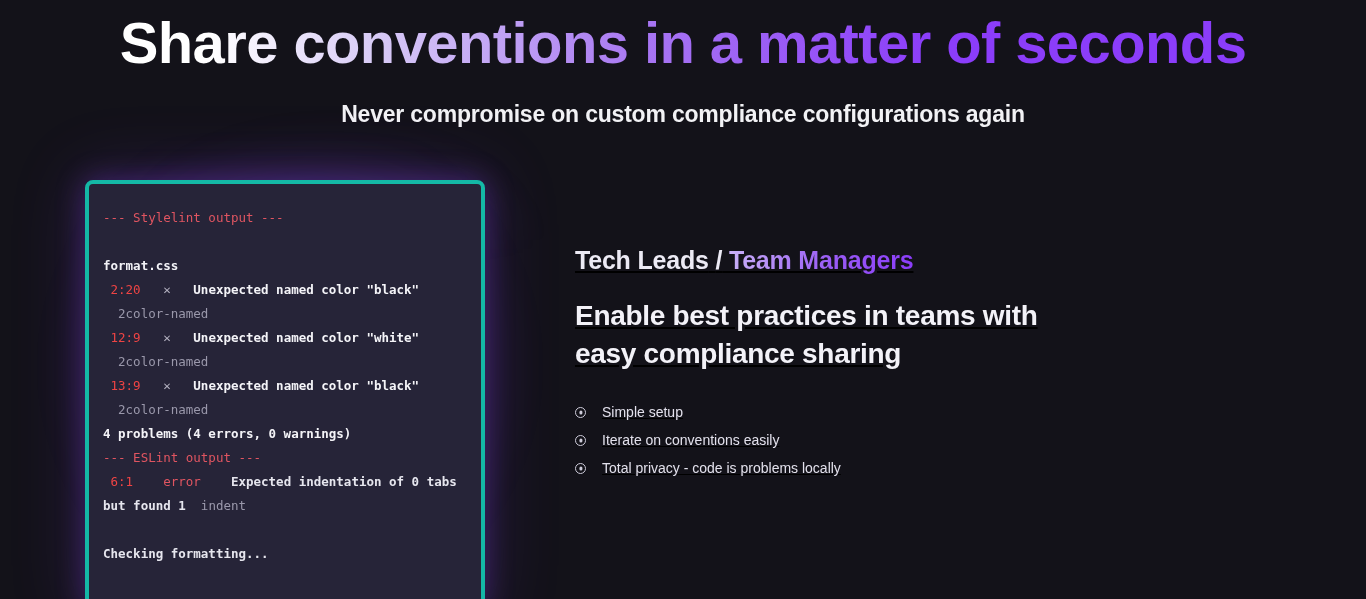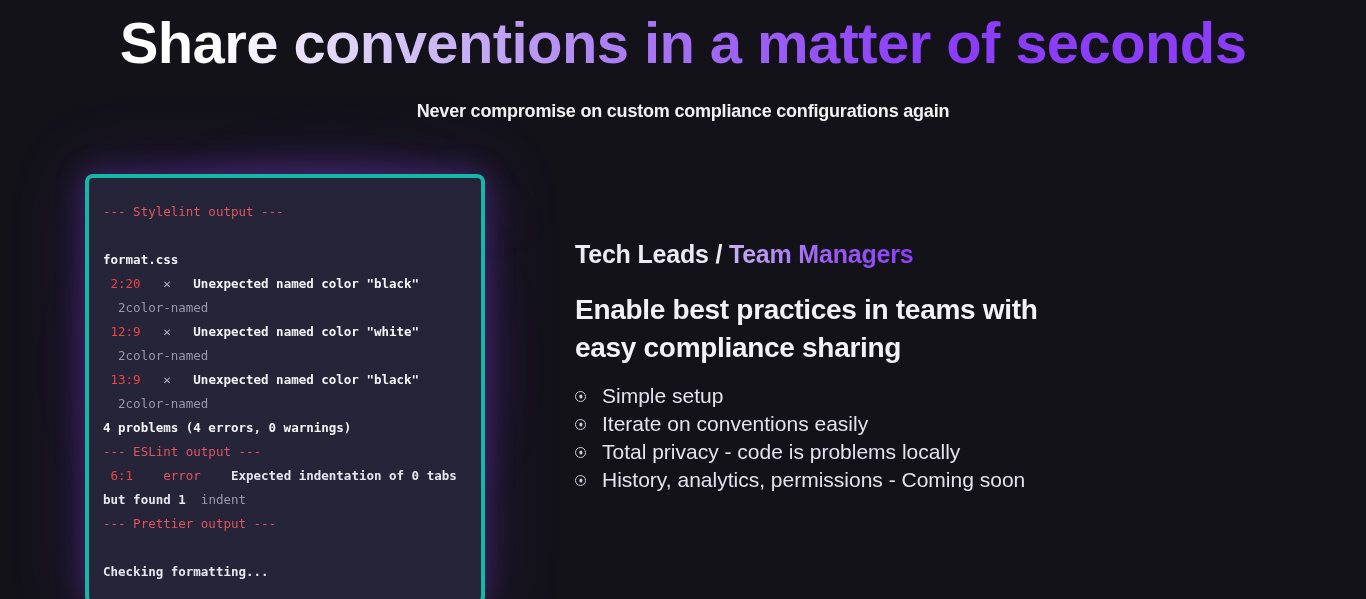--- a/index.html
+++ b/index.html
@@ -47,21 +47,21 @@
     letter-spacing:-0.6px;
     background:linear-gradient(90deg,#ffffff 0%,#ffffff 8%,#d9cdf6 22%,#a877f2 46%,#8b3dfa 72%,#8b3dfa 100%);
     -webkit-background-clip:text;
     background-clip:text;
     color:transparent;
     -webkit-text-fill-color:transparent;
     display:inline-block;
   }
   .hero-sub {
     margin-top:22px;
-    font-size:18px;
+    font-size:23px;
     font-weight:bold;
     color:#f2f2f5;
     letter-spacing:-0.2px;
   }
 
   
   .columns {
     position:relative;
     margin-top:52px;
     display:flex;
@@ -70,20 +70,21 @@
 
   .col-left {
     width:575px;
     padding-left:85px;
     flex:0 0 auto;
   }
   .col-right {
     flex:1 1 auto;
     padding-top:66px;
     padding-right:52px;
+    text-decoration:underline;
   }
 
   
   .terminal {
     position:relative;
     width:400px;
     height:430px;
     background:#262438;
     border:4px solid #14b8a6;
     border-radius:8px;
@@ -128,29 +129,29 @@
     color:transparent;
     -webkit-text-fill-color:transparent;
   }
 
   .headline {
     font-size:28px;
     font-weight:bold;
     line-height:1.35;
     color:#f3f2f8;
     letter-spacing:-0.3px;
-    margin-bottom:16px;
+    margin-bottom:26px;
     max-width:470px;
   }
 
   .feature-list { list-style:none; }
   .feature-item {
     display:flex;
     align-items:center;
-    font-size:21px;
+    font-size:14px;
     color:#e3e1ec;
     line-height:28px;
     margin-bottom:0;
     height:28px;
   }
   .bullet-icon {
     flex:0 0 auto;
     width:11px; height:11px;
     border:1.4px solid #cfcddb;
     border-radius:50%;
@@ -223,23 +224,20 @@
           <span class="t-head">--- ESLint output ---</span>
         </div>
 
         <div class="term-line">
           &nbsp;<span class="t-pos">6:1</span>
           &nbsp;&nbsp;&nbsp;<span class="t-err">error</span>
           &nbsp;&nbsp;&nbsp;<span class="t-plain">Expected indentation of 0 tabs but found 1</span>
           &nbsp;<span class="t-rule">indent</span>
         </div>
 
-        <div class="term-line">
-          <span class="t-head">--- Prettier output ---</span>
-        </div>
 
         <div class="spacer"></div>
 
         <div class="term-line">
           <span class="t-plain">Checking formatting...</span>
         </div>
 
       </div>
     </div>
   </div>
@@ -260,20 +258,16 @@
         <span>Simple setup</span>
       </li>
       <li class="feature-item">
         <span class="bullet-icon"></span>
         <span>Iterate on conventions easily</span>
       </li>
       <li class="feature-item">
         <span class="bullet-icon"></span>
         <span>Total privacy - code is problems locally</span>
       </li>
-      <li class="feature-item">
-        <span class="bullet-icon"></span>
-        <span>History, analytics, permissions - Coming soon</span>
-      </li>
     </ul>
 
   </div>
 </div>
 
 </body></html>

